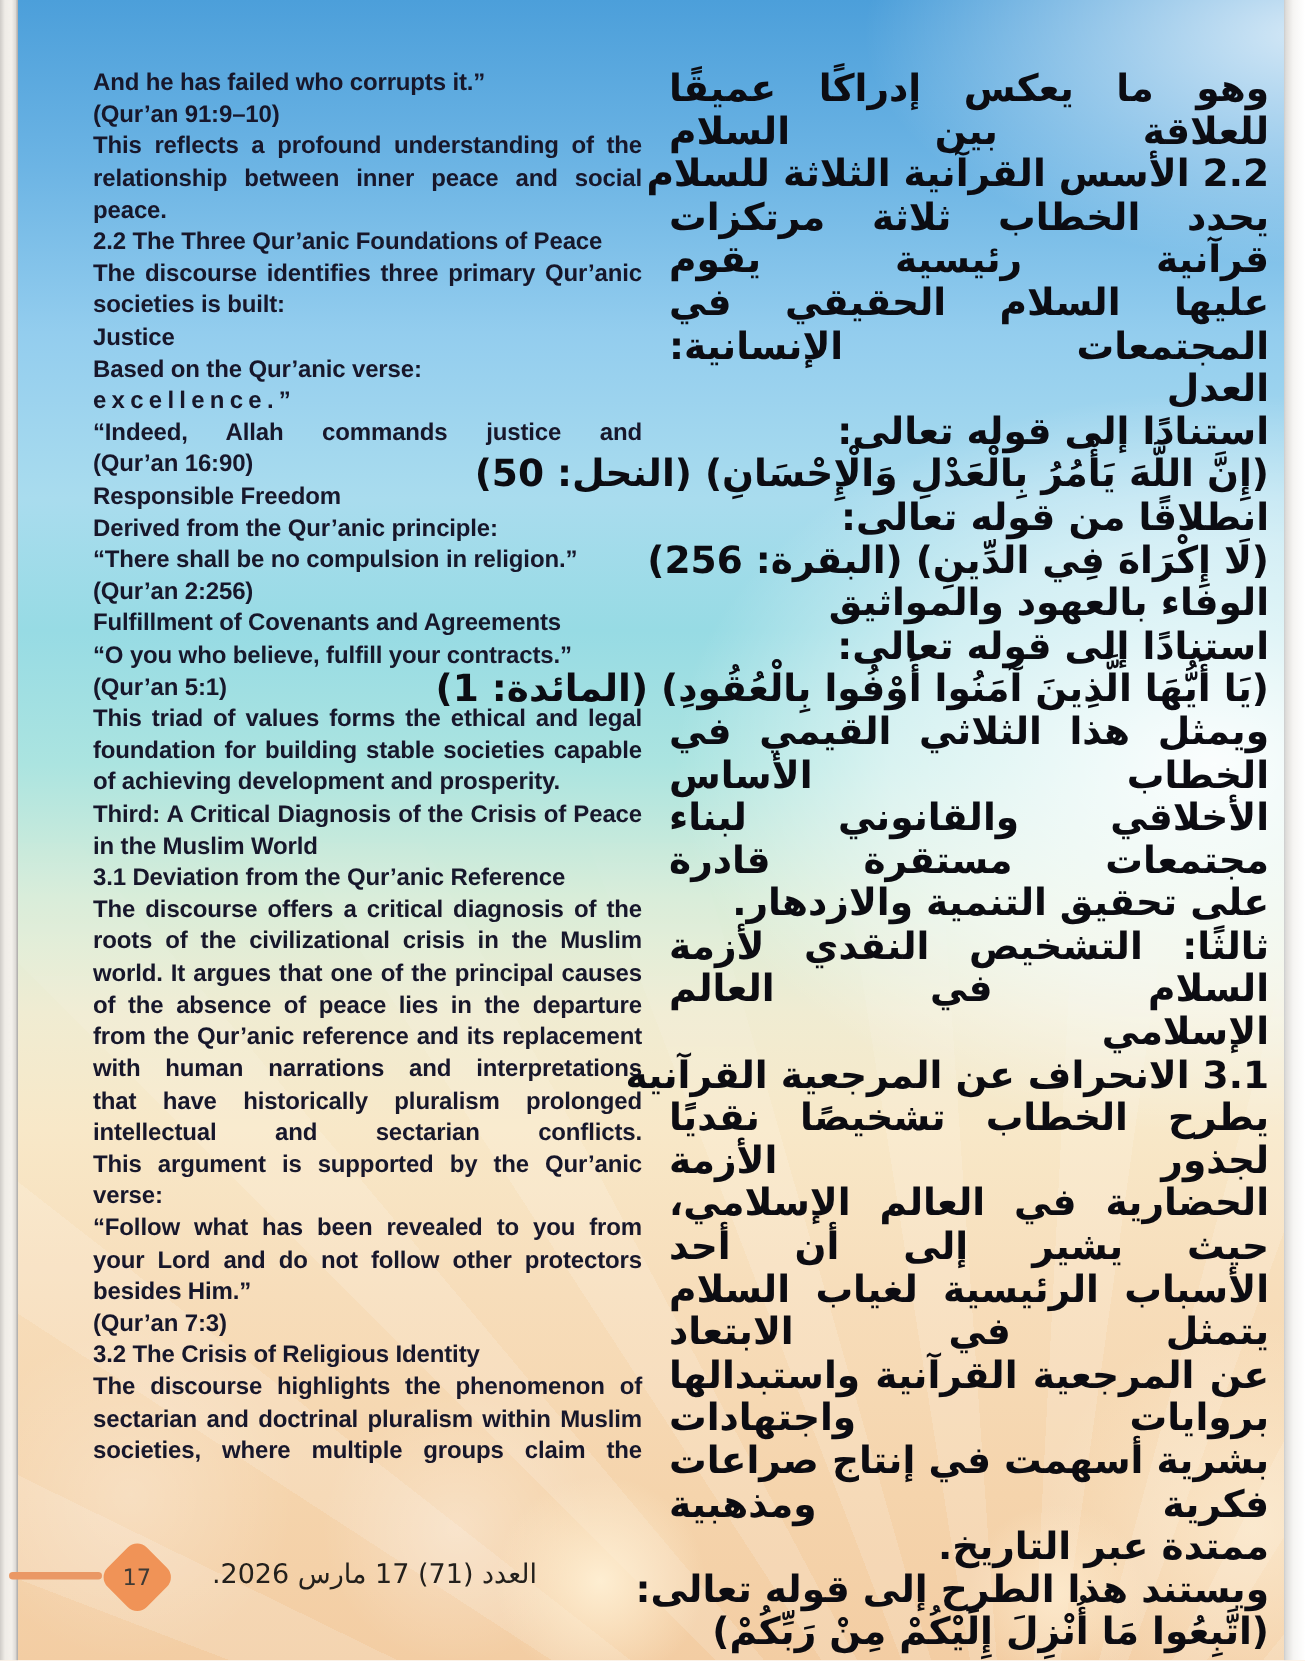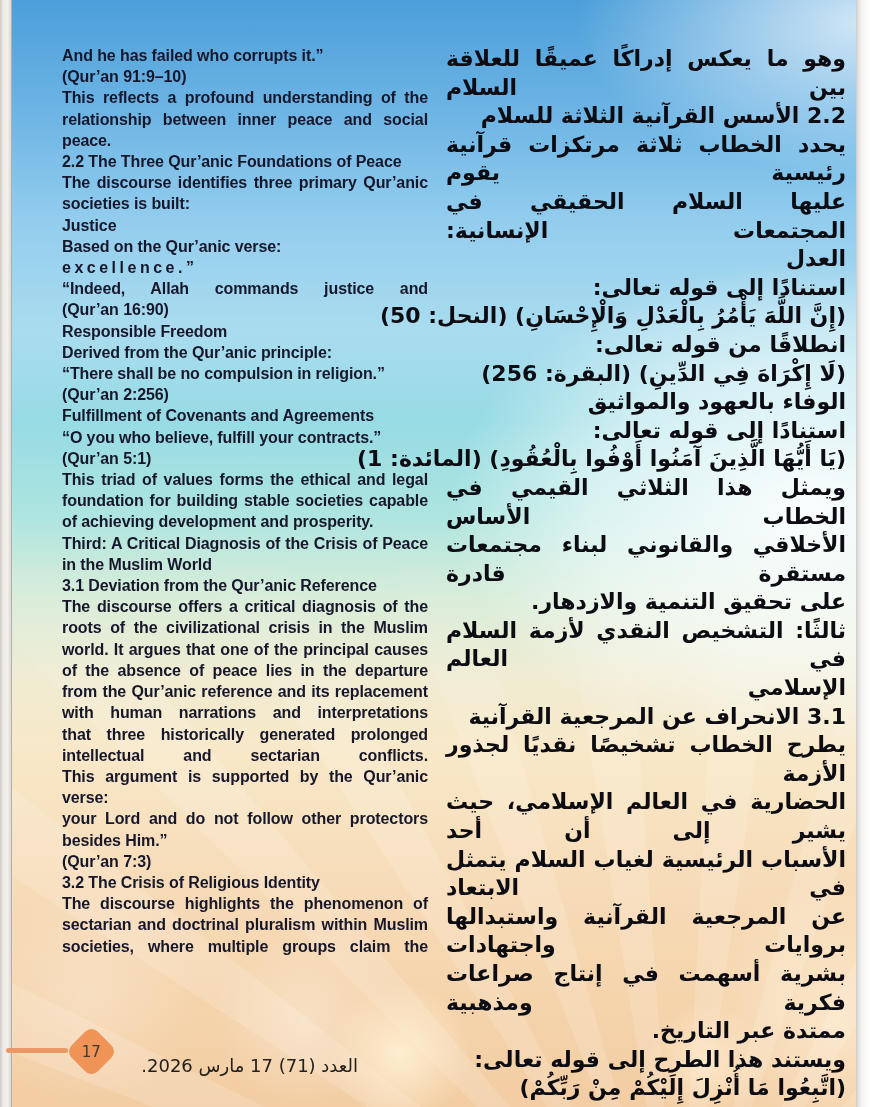--- a/index.html
+++ b/index.html
@@ -26,27 +26,27 @@
   .edge{position:absolute;top:0;bottom:0;}
   .edge-left{left:0;width:11px;background:linear-gradient(90deg,#cfccc8 0%,#efece7 30%,#f4f1ec 70%,#d9d6d2 100%);border-right:1px solid rgba(120,120,120,0.35);}
   .edge-right{right:0;width:13px;background:linear-gradient(270deg,#ffffff 0%,#f6f5f3 60%,#dddbd8 100%);border-left:1px solid rgba(140,140,140,0.4);}
   .content{position:absolute;left:62px;top:45px;width:784px;display:flex;gap:18px;}
   .col{min-width:0;}
   .col-en{width:366px;}
   .col-ar{flex:1;}
   .col-en .line{font-size:16px;line-height:21.2px;font-weight:700;color:#17172b;letter-spacing:-0.1px;white-space:nowrap;}
   .col-en .line.just{white-space:normal;text-align:justify;text-align-last:justify;}
   .col-en .line.lsp{letter-spacing:3.5px;}
-  .col-ar .line{font-family:"DejaVu Sans",sans-serif;font-size:22px;line-height:28.6px;font-weight:700;color:#0c0c12;text-align:right;white-space:nowrap;}
+  .col-ar .line{font-family:"DejaVu Sans",sans-serif;font-size:25px;line-height:28.6px;font-weight:700;color:#0c0c12;text-align:right;white-space:nowrap;}
   .col-ar .line.just{white-space:normal;text-align:justify;text-align-last:justify;}
   .footer{position:absolute;left:0;top:1024px;width:870px;height:60px;}
   .rule{position:absolute;left:6px;top:24px;width:62px;height:5px;background:#ea9865;border-radius:3px;}
   .badge{position:absolute;left:73px;top:9px;width:37px;height:37px;background:#f09357;border-radius:9px;transform:rotate(45deg);display:flex;align-items:center;justify-content:center;}
   .badge-num{transform:rotate(-45deg);font-size:15px;font-weight:400;color:#3f3a35;font-family:"DejaVu Sans",sans-serif;}
-  .issue{position:absolute;left:128px;top:27px;width:230px;font-family:"DejaVu Sans",sans-serif;font-size:18px;line-height:30px;font-weight:400;color:#23201c;direction:rtl;}
+  .issue{position:absolute;left:128px;top:11px;width:230px;font-family:"DejaVu Sans",sans-serif;font-size:18px;line-height:30px;font-weight:400;color:#23201c;direction:rtl;}
 </style>
 </head>
 <body>
 
 <div class="page">
   <div class="bg-rays"></div>
   <div class="bg-glow"></div>
   <div class="edge edge-left"></div>
   <div class="edge edge-right"></div>
 
@@ -77,24 +77,25 @@
         <div class="line">of achieving development and prosperity.</div>
         <div class="line just">Third: A Critical Diagnosis of the Crisis of Peace</div>
         <div class="line">in the Muslim World</div>
         <div class="line">3.1 Deviation from the Qur’anic Reference</div>
         <div class="line just">The discourse offers a critical diagnosis of the</div>
         <div class="line just">roots of the civilizational crisis in the Muslim</div>
         <div class="line just">world. It argues that one of the principal causes</div>
         <div class="line just">of the absence of peace lies in the departure</div>
         <div class="line just">from the Qur’anic reference and its replacement</div>
         <div class="line just">with human narrations and interpretations</div>
-        <div class="line just">that three historically generated prolonged</div>
+        <div class="line just">that have historically pluralism prolonged</div>
         <div class="line just">intellectual and sectarian conflicts.</div>
         <div class="line just">This argument is supported by the Qur’anic</div>
         <div class="line">verse:</div>
+        <div class="line just">“Follow what has been revealed to you from</div>
         <div class="line just">your Lord and do not follow other protectors</div>
         <div class="line">besides Him.”</div>
         <div class="line">(Qur’an 7:3)</div>
         <div class="line">3.2 The Crisis of Religious Identity</div>
         <div class="line just">The discourse highlights the phenomenon of</div>
         <div class="line just">sectarian and doctrinal pluralism within Muslim</div>
         <div class="line just">societies, where multiple groups claim the</div>
       </section>
     <section class="col col-ar" dir="rtl" lang="ar">
         <div class="line just">وهو ما يعكس إدراكًا عميقًا للعلاقة بين السلام</div>

